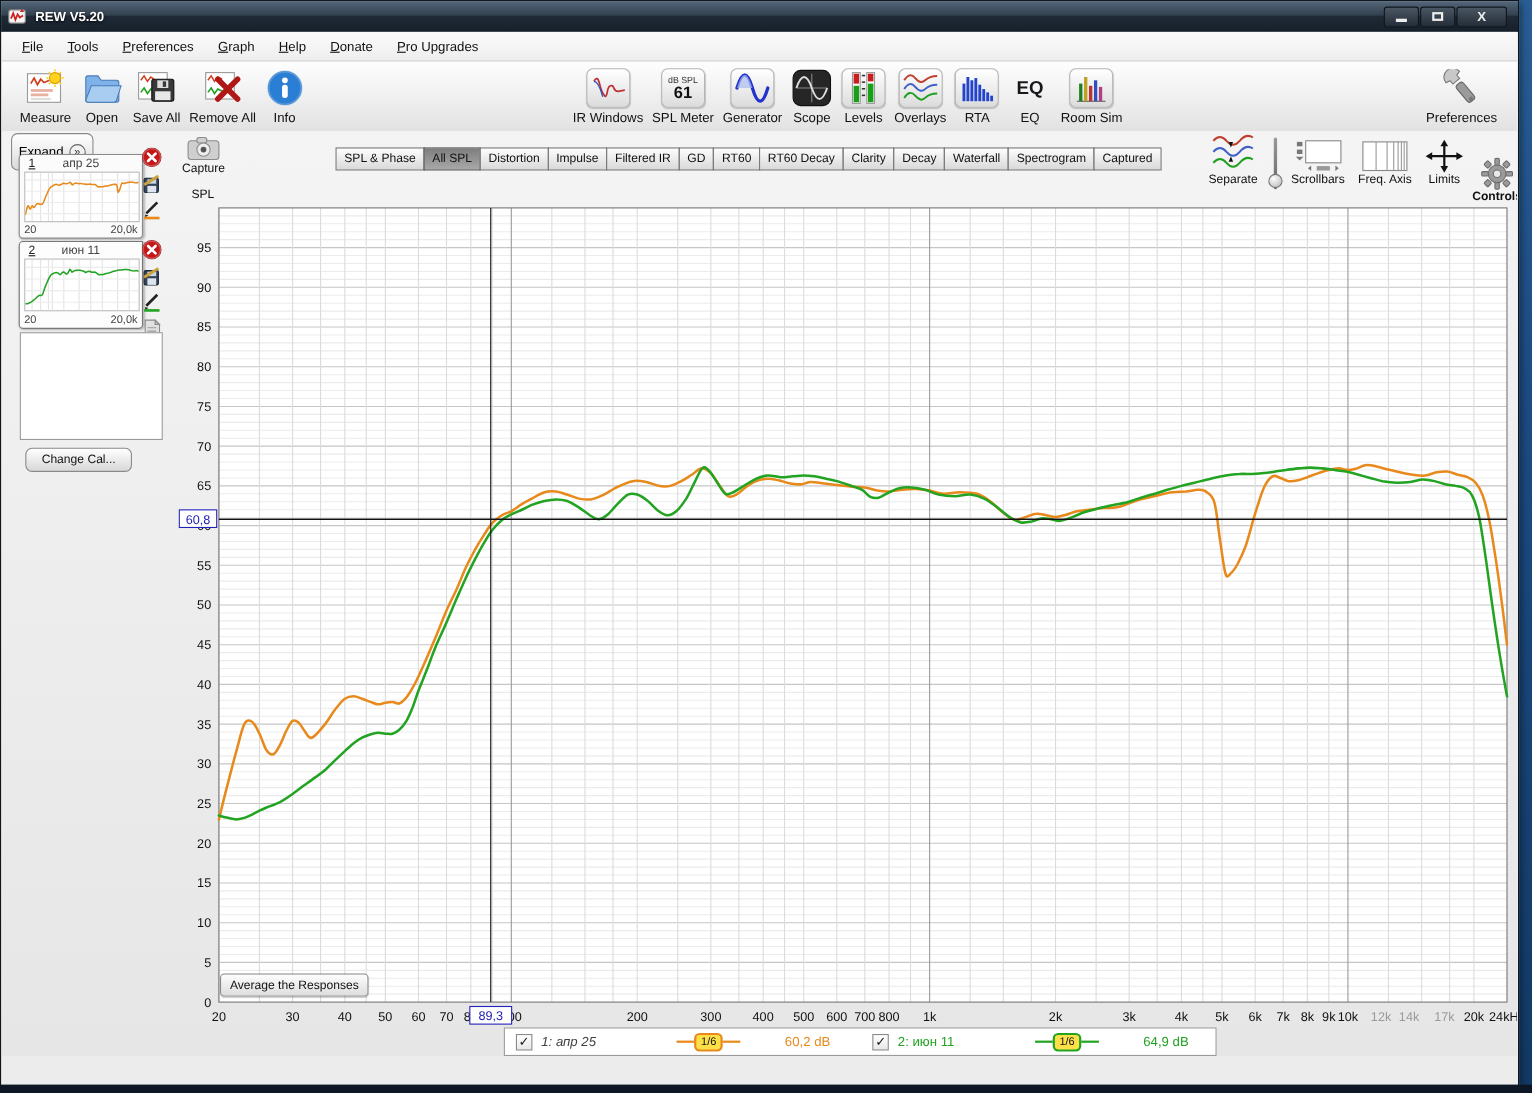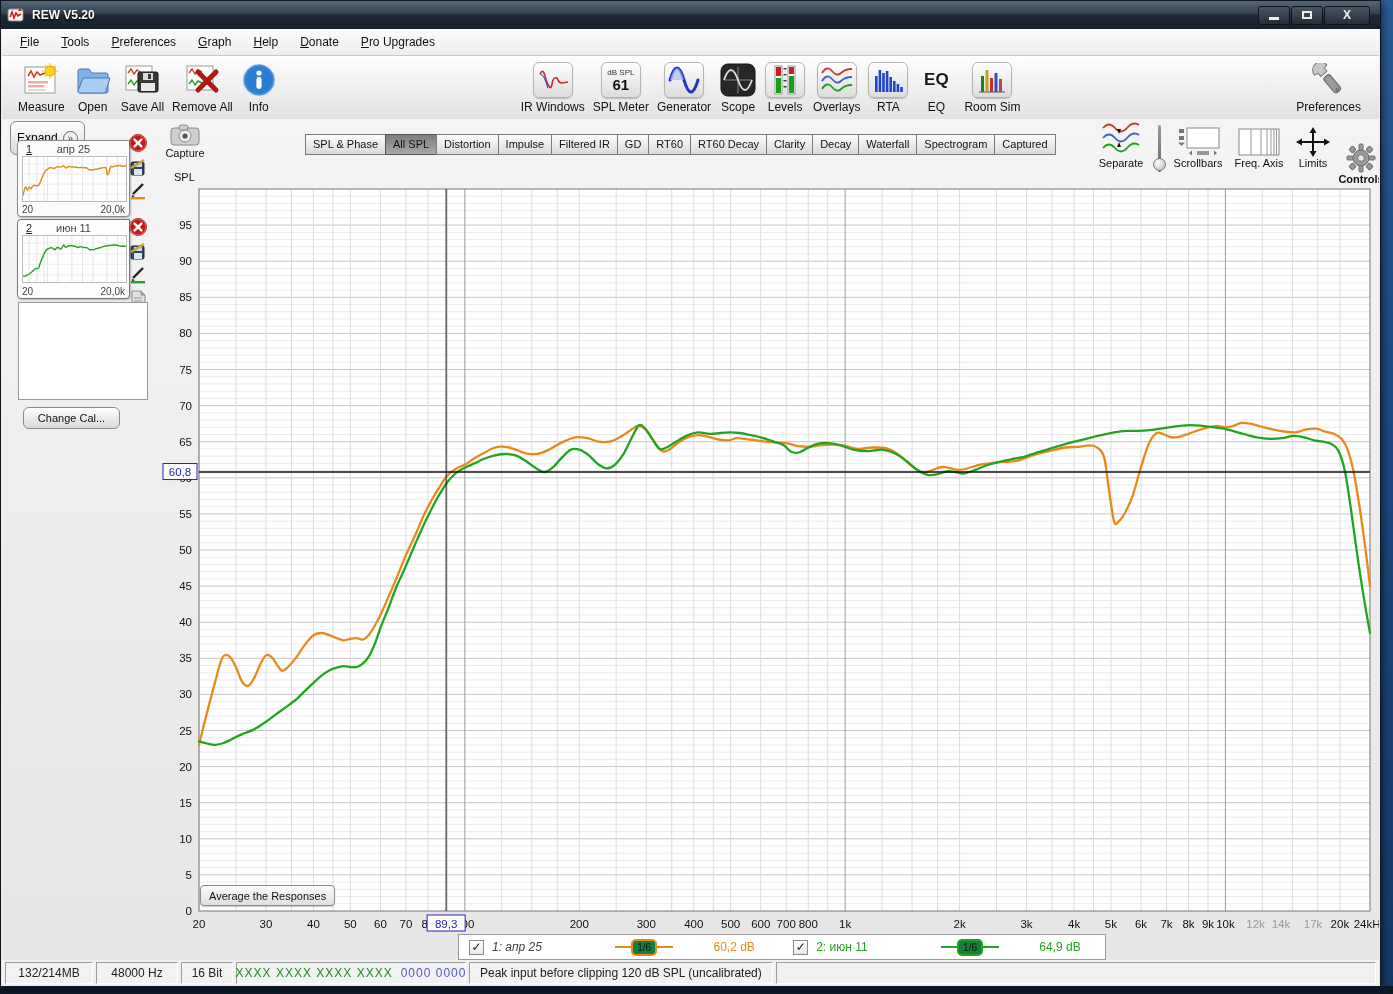--- a/index.html
+++ b/index.html
@@ -59,21 +59,21 @@
 .changecal{position:absolute;left:21px;top:288px;width:97px;height:22px;border:1px solid #8a8a8a;border-radius:6px;background:linear-gradient(#ffffff,#d8d8d8);font-size:11px;color:#111;display:flex;align-items:center;justify-content:center;cursor:pointer;}
 
 .chart-wrap{position:absolute;left:160px;top:65px;width:1221px;height:752px;}
 .avg-btn{position:absolute;left:38px;top:701px;height:21px;padding:0 8px;border:1px solid #8a8a8a;border-radius:4px;background:linear-gradient(#fdfdfd,#dedede);font-size:11px;color:#111;display:flex;align-items:center;cursor:pointer;box-shadow:0 1px 1px rgba(0,0,0,.2);}
 
 .legend{position:absolute;left:456px;top:815px;width:648px;height:26px;background:#fff;border:1px solid #9a9a9a;display:flex;align-items:center;font-size:12px;z-index:5;padding:0 10px;}
 .lg-check{width:15px;height:15px;border:1px solid #8a8a8a;background:linear-gradient(#fff,#e8e8e8);display:flex;align-items:center;justify-content:center;font-size:12px;color:#222;margin-right:8px;cursor:pointer;}
 .lg-name{margin-right:auto;}
 .smooth{display:flex;align-items:center;margin:0 26px 0 0;}
 .smooth .ln{width:16px;height:2px;}
-.smooth .bx{border-width:2px;border-style:solid;border-radius:5px;background:#15803d;font-size:10px;color:#111;padding:0 4px;line-height:13px;cursor:pointer;}
+.smooth .bx{border-width:2px;border-style:solid;border-radius:5px;background:#fde047;font-size:10px;color:#111;padding:0 4px;line-height:13px;cursor:pointer;}
 .lg-val{width:70px;text-align:center;margin-right:24px;}
 
 .statusbar{position:absolute;left:1px;bottom:1px;height:26px;width:calc(100% - 2px);background:#f0f0f0;display:flex;align-items:stretch;padding:2px 3px;gap:3px;font-size:12px;color:#222;}
 .scell{border:1px solid;border-color:#9d9d9d #ffffff #ffffff #9d9d9d;display:flex;align-items:center;justify-content:center;padding:0 10px;white-space:nowrap;background:#f2f2f2;}
 .scell .xg{color:#1c8c1c;letter-spacing:1px;margin-right:8px;}
 .scell .zb{color:#5555cc;letter-spacing:1px;}
 .sfill{flex:1;border:1px solid;border-color:#9d9d9d #ffffff #ffffff #9d9d9d;}
 text{font-family:"Liberation Sans",sans-serif;}
 </style>
 </head>
@@ -798,27 +798,16 @@
         <span class="lg-name" id="lg-name-1" style="color: rgb(34, 163, 34);">2: июн 11</span>
         <div class="smooth" id="lg-sm-1">
             <span class="ln" style="background: rgb(34, 163, 34);"></span>
             <span class="bx" style="border-color: rgb(34, 163, 34);">1/6</span>
             <span class="ln" style="background: rgb(34, 163, 34);"></span>
           </div>
         <span class="lg-val" id="lg-val-1" style="margin-right: 0px; color: rgb(34, 163, 34);">64,9 dB</span>
       </div>
     </div>
 
-    <div class="statusbar">
-      <div class="scell" style="width:88px;">132/214MB</div>
-      <div class="scell" style="width:82px;">48000 Hz</div>
-      <div class="scell" style="width:52px;">16 Bit</div>
-      <div class="scell" style="width:230px;">
-        <span class="xg">XXXX XXXX  XXXX XXXX</span>
-        <span class="zb">0000 0000</span>
-      </div>
-      <div class="scell">Peak input before clipping 120 dB SPL (uncalibrated)</div>
-      <div class="sfill"></div>
-    </div>
 
   </div>
   <div class="desk-strip"></div>
 </div>
 
 </body></html>

